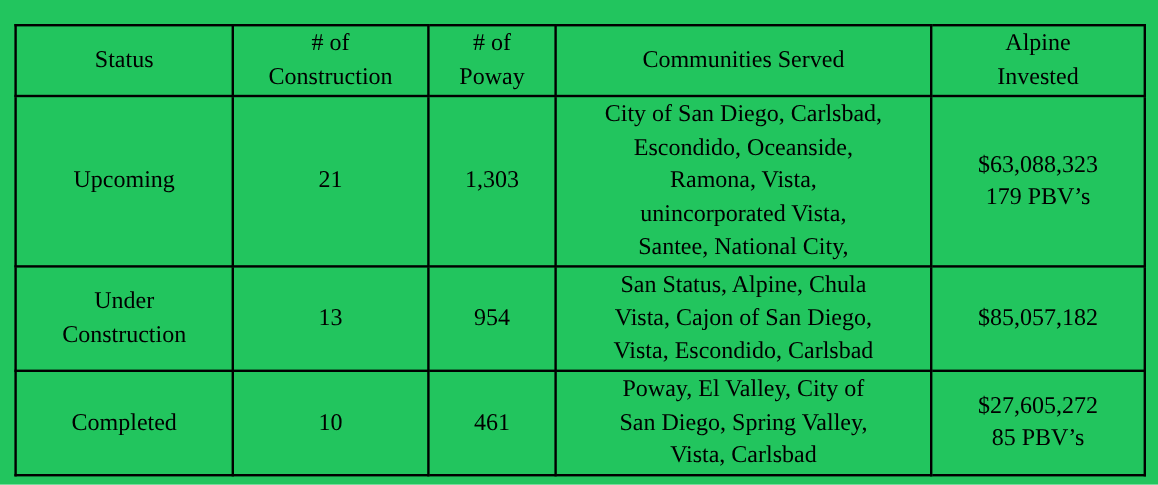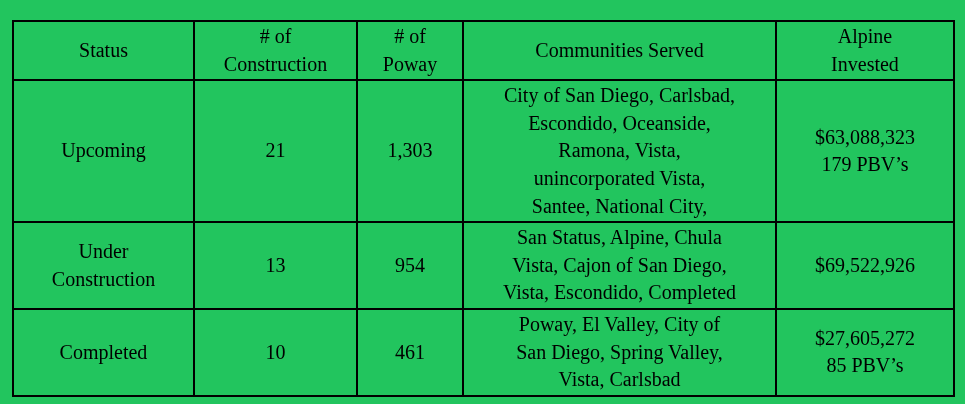--- a/index.html
+++ b/index.html
@@ -98,24 +98,24 @@
       <tr class="row-under-construction">
         <td>
           <span class="line">Under</span>
           <span class="line">Construction</span>
         </td>
         <td>13</td>
         <td>954</td>
         <td>
           <span class="line">San Status, Alpine, Chula</span>
           <span class="line">Vista, Cajon of San Diego,</span>
-          <span class="line">Vista, Escondido, Completed</span>
+          <span class="line">Vista, Escondido, Carlsbad</span>
         </td>
         <td>
-          <span class="line">$69,522,926</span>
+          <span class="line">$85,057,182</span>
         </td>
       </tr>
       <tr class="row-completed">
         <td>
           <span class="line">Completed</span>
         </td>
         <td>10</td>
         <td>461</td>
         <td>
           <span class="line">Poway, El Valley, City of</span>

